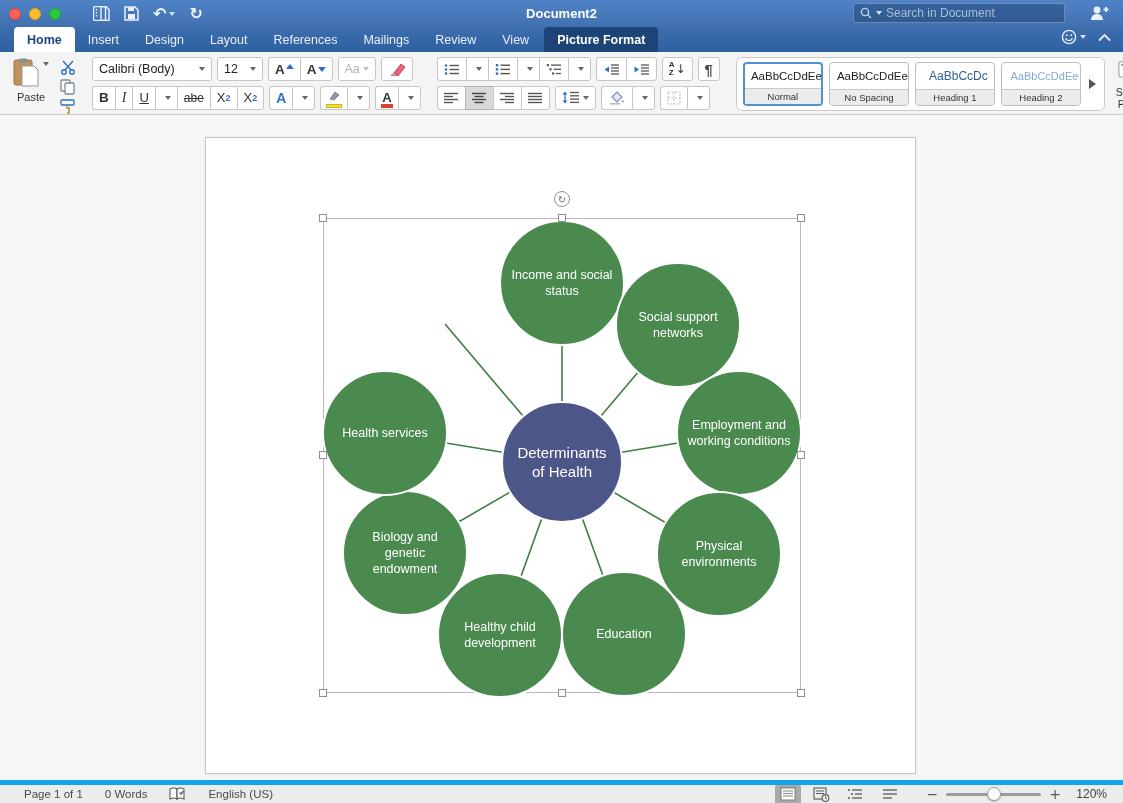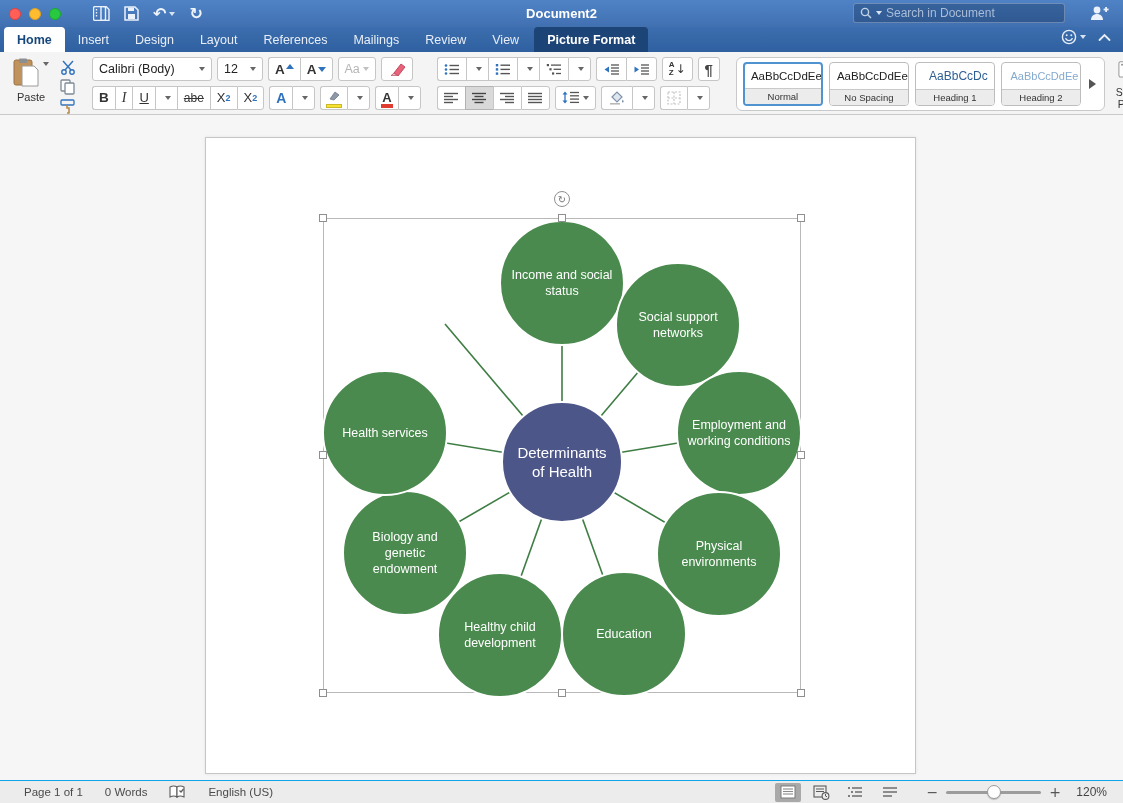--- a/index.html
+++ b/index.html
@@ -26,21 +26,21 @@
   .searchbox { position:absolute; right:58px; top:3px; width:212px; height:20px;
     background:rgba(13,42,84,0.35); border:1px solid rgba(255,255,255,0.28); border-radius:3px;
     display:flex; align-items:center; padding:0 6px; gap:4px; }
   .searchbox input { flex:1; background:transparent; border:none; outline:none;
     color:#e6eefa; font-size:12px; font-family:"Liberation Sans",sans-serif; }
   .searchbox input::placeholder { color:#a9bdd8; }
   .share-icon { position:absolute; right:14px; top:5px; }
 
   
   .tabbar { position:absolute; left:0; top:27px; width:100%; height:25px;
-    background:linear-gradient(#3c6dae,#2f60a0); display:flex; align-items:flex-end; padding-left:4px; }
+    background:linear-gradient(#3c6dae,#2f60a0); display:flex; align-items:flex-end; padding-left:14px; }
   .tab { color:#e8eef7; font-size:12.5px; padding:0 13px; height:25px; line-height:26px;
     border-radius:4px 4px 0 0; cursor:default; }
   .tab.active { background:#ffffff; color:#17477c; font-weight:bold; }
   .tab.contextual { background:#1d4476; color:#ffffff; font-weight:bold; margin-left:2px; }
   .tabbar-right { position:absolute; right:12px; top:29px; display:flex; align-items:center; gap:12px; }
 
   
   .ribbon { position:absolute; left:0; top:52px; width:100%; height:63px; background:#f4f4f4;
     border-bottom:1px solid #c9c9c9; display:flex; align-items:stretch; padding:5px 6px 4px 8px; }
   .vdiv { width:1px; background:#d8d8d8; margin:1px 8px; }
@@ -119,21 +119,21 @@
   .rotate-handle { position:absolute; left:348px; top:53px; width:16px; height:16px; border:1px solid #8f8f8f;
     border-radius:50%; background:#ffffff; z-index:6; display:flex; align-items:center; justify-content:center;
     font-size:10px; color:#777; }
   .bubble { position:absolute; width:126px; height:126px; border-radius:50%; background:#4a8a4e;
     border:2px solid #ffffff; color:#ffffff; display:flex; align-items:center; justify-content:center;
     text-align:center; font-size:12.5px; line-height:1.3; padding:8px; z-index:2; cursor:default; }
   .bubble.center { width:122px; height:122px; background:#4d5689; font-size:15px; z-index:3; }
 
   
   .statusbar { position:absolute; left:0; top:780px; width:100%; height:23px; background:#ececec;
-    border-top:1px solid #0ea5e9; display:flex; align-items:center; font-size:11.5px; color:#4a4a4a; }
+    border-top:5px solid #0ea5e9; display:flex; align-items:center; font-size:11.5px; color:#4a4a4a; }
   .sb-left { display:flex; align-items:center; gap:22px; padding-left:24px; }
   .sb-right { position:absolute; right:16px; display:flex; align-items:center; gap:10px; }
   .viewbtns { display:flex; align-items:center; gap:8px; margin-right:14px; }
   .viewbtn { width:26px; height:19px; display:flex; align-items:center; justify-content:center; border-radius:2px; }
   .viewbtn.active { background:#a9a9a9; }
   .zoomslider { display:flex; align-items:center; gap:8px; }
   .zs-minus,.zs-plus { font-size:14px; color:#555; }
   .zs-track { position:relative; width:95px; height:3px; background:#9c9c9c; border-radius:2px; }
   .zs-thumb { position:absolute; left:50%; top:50%; transform:translate(-50%,-50%); width:14px; height:14px;
     background:#fdfdfd; border:1px solid #9a9a9a; border-radius:50%; box-shadow:0 1px 1px rgba(0,0,0,0.2); }

